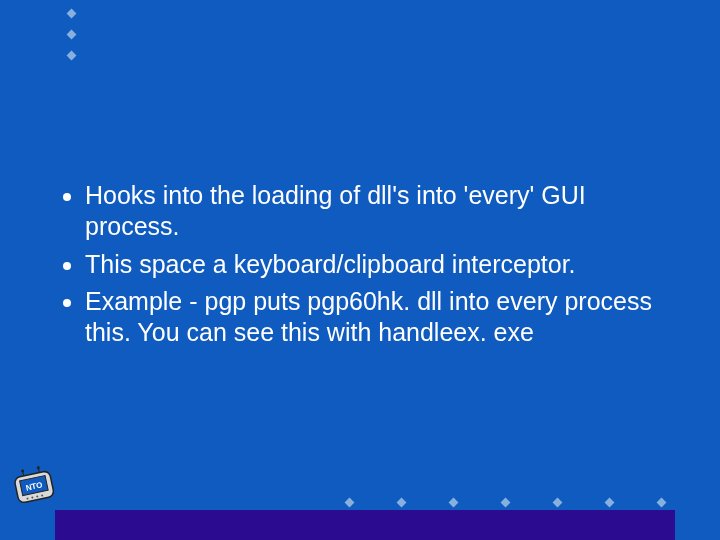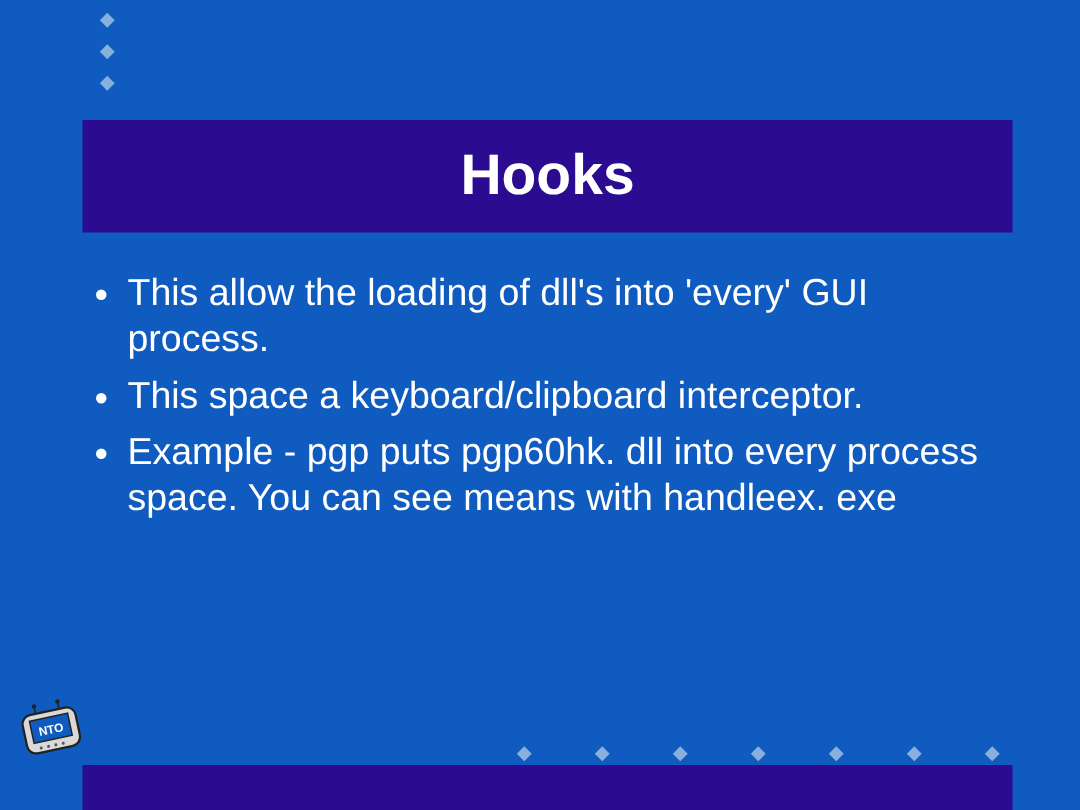--- a/index.html
+++ b/index.html
@@ -108,29 +108,26 @@
 <body>
 
 <div class="slide">
 
   <div class="top-dots">
     <span></span>
     <span></span>
     <span></span>
   </div>
 
-  <div class="title-bar">
-    <h1>Hooks</h1>
-  </div>
 
   <div class="content">
     <ul>
-      <li>This allow the loading of dll's into 'every' GUI process.</li>
+      <li>Hooks into the loading of dll's into 'every' GUI process.</li>
       <li>This space a keyboard/clipboard interceptor.</li>
-      <li>Example - pgp puts pgp60hk. dll into every process space. You can see means with handleex. exe</li>
+      <li>Example - pgp puts pgp60hk. dll into every process this. You can see this with handleex. exe</li>
     </ul>
   </div>
 
   <div class="logo">
     <svg viewBox="0 0 52 44">
       <g transform="rotate(-12 26 22)">
         <rect x="8" y="10" rx="6" ry="6" width="36" height="26" fill="#d9d9d9" stroke="#222" stroke-width="1.5"></rect>
         <rect x="13" y="14" width="26" height="15" fill="#0f5bbf" stroke="#222" stroke-width="1"></rect>
         <text x="26" y="25" font-family="Arial" font-size="8" font-weight="bold" fill="#ffffff" text-anchor="middle">NTO</text>
         <line x1="18" y1="6" x2="18" y2="10" stroke="#222" stroke-width="1"></line>

